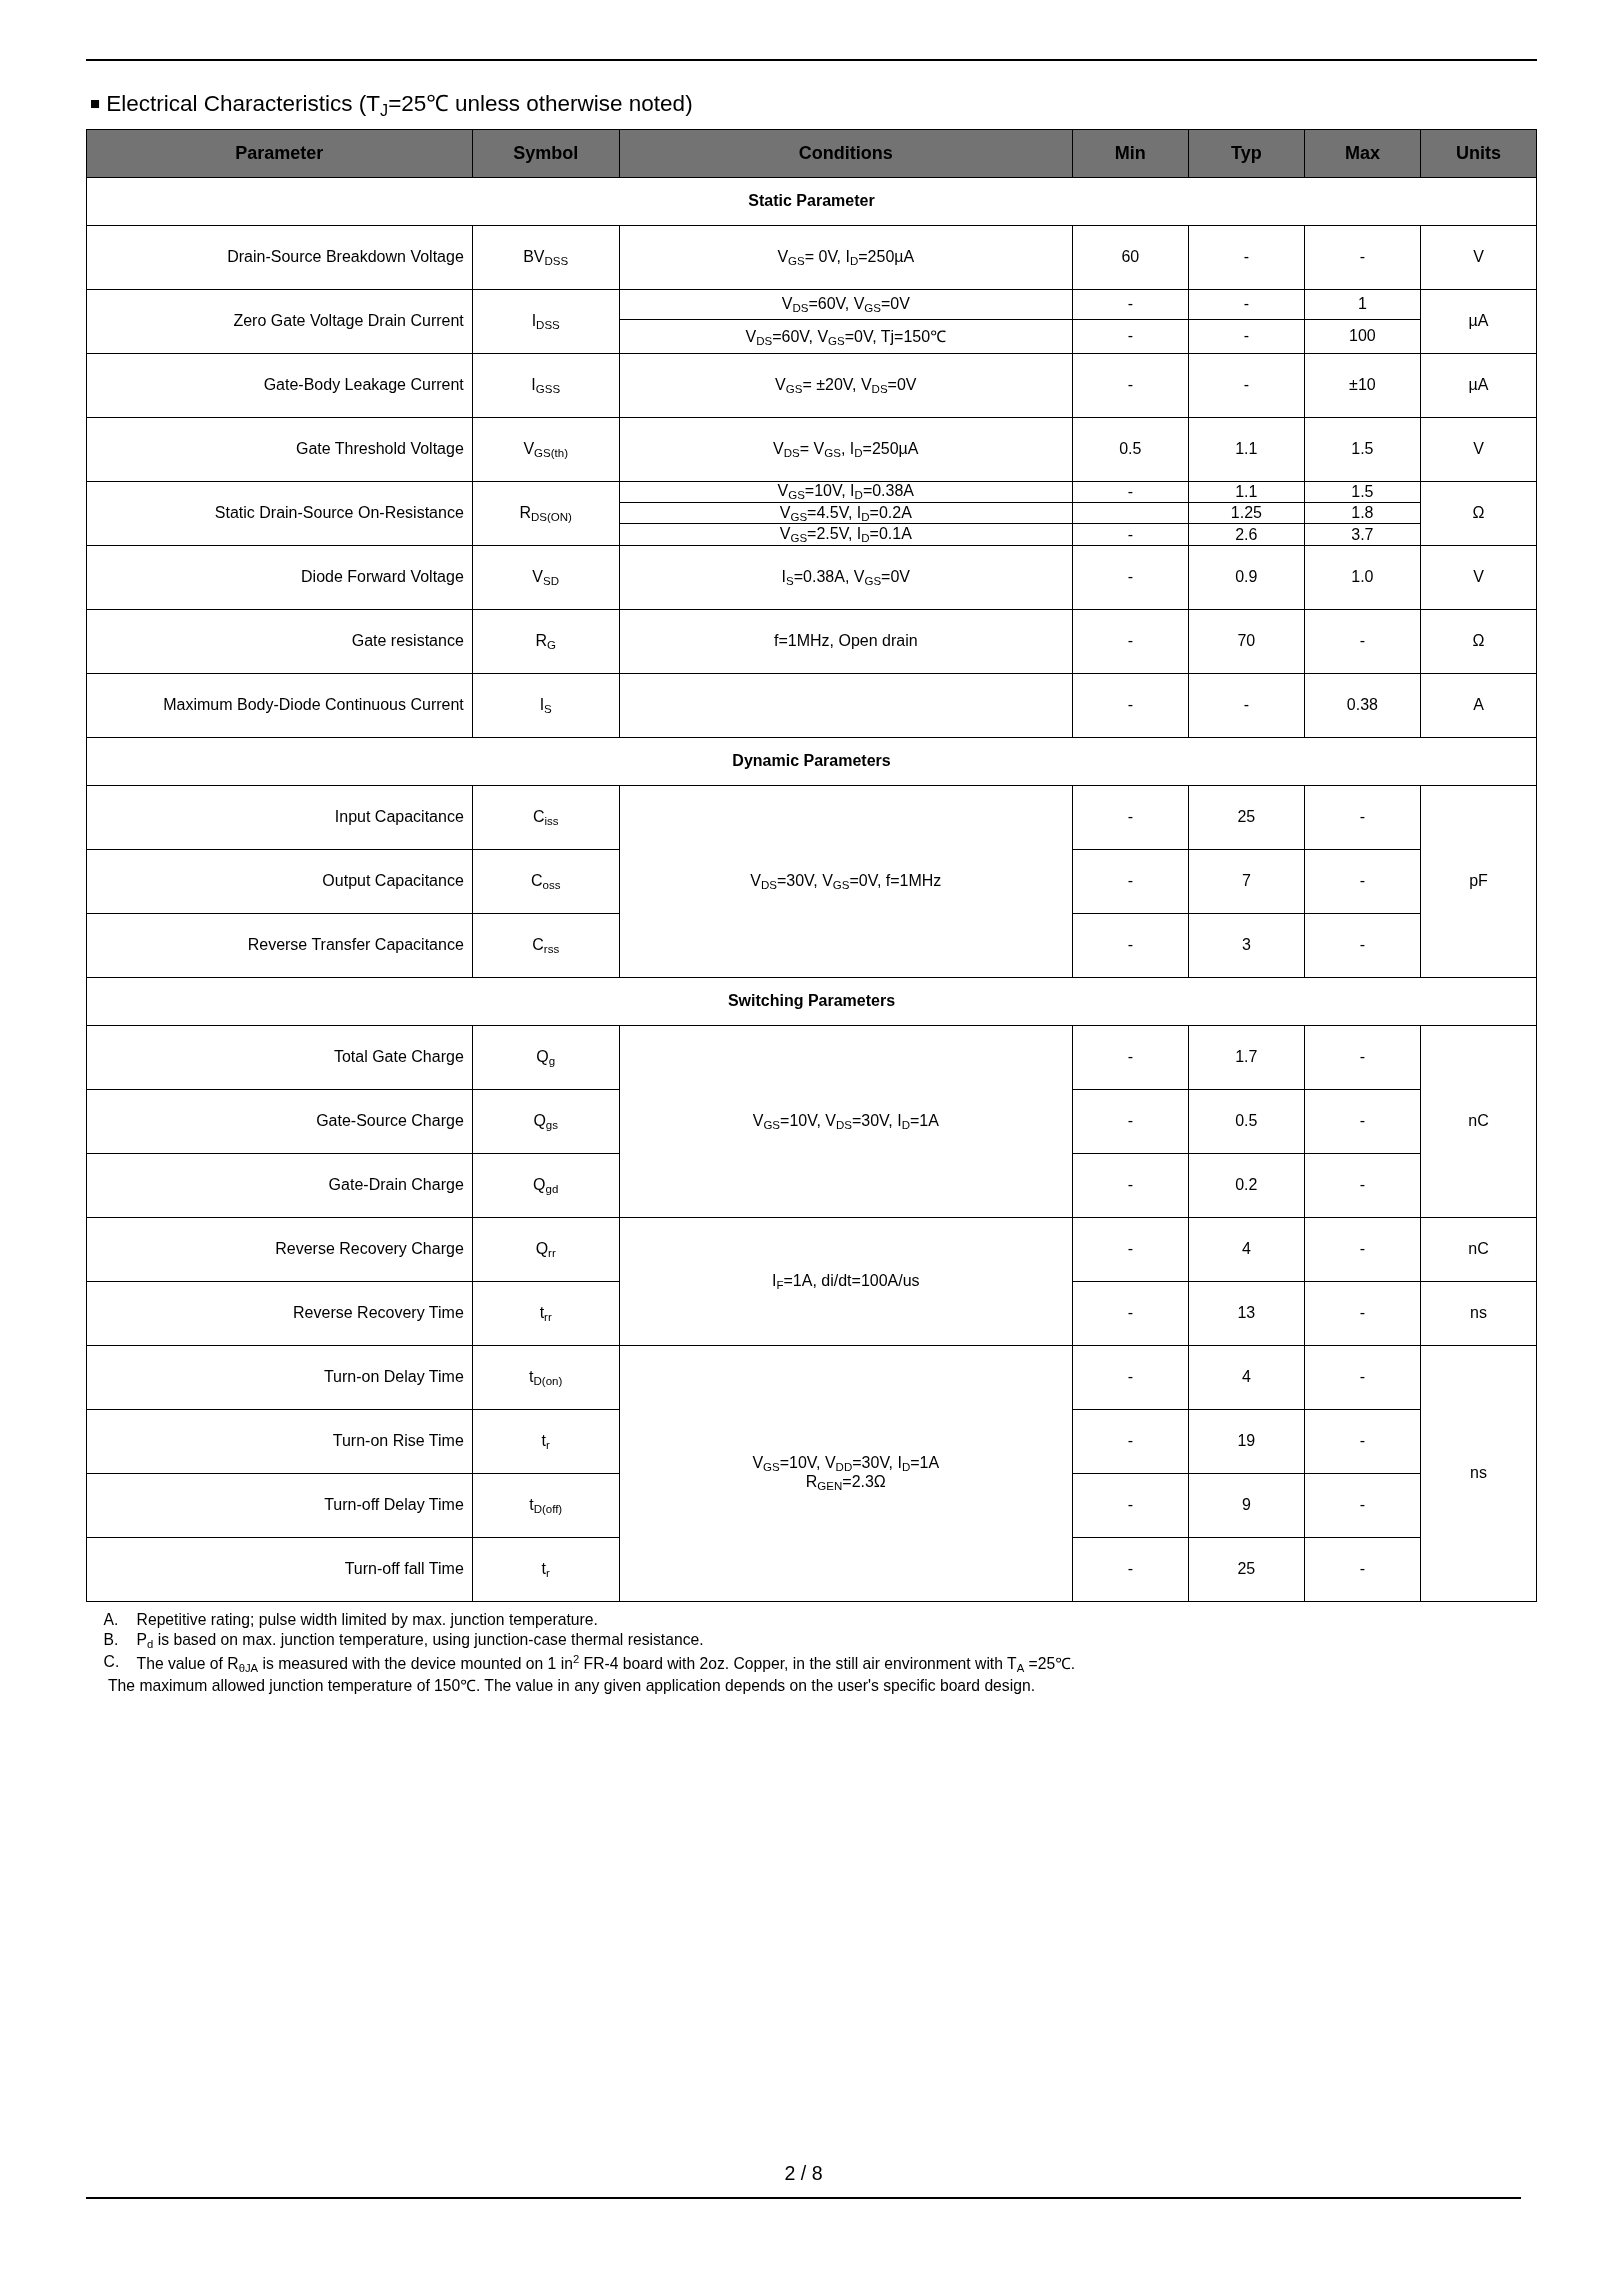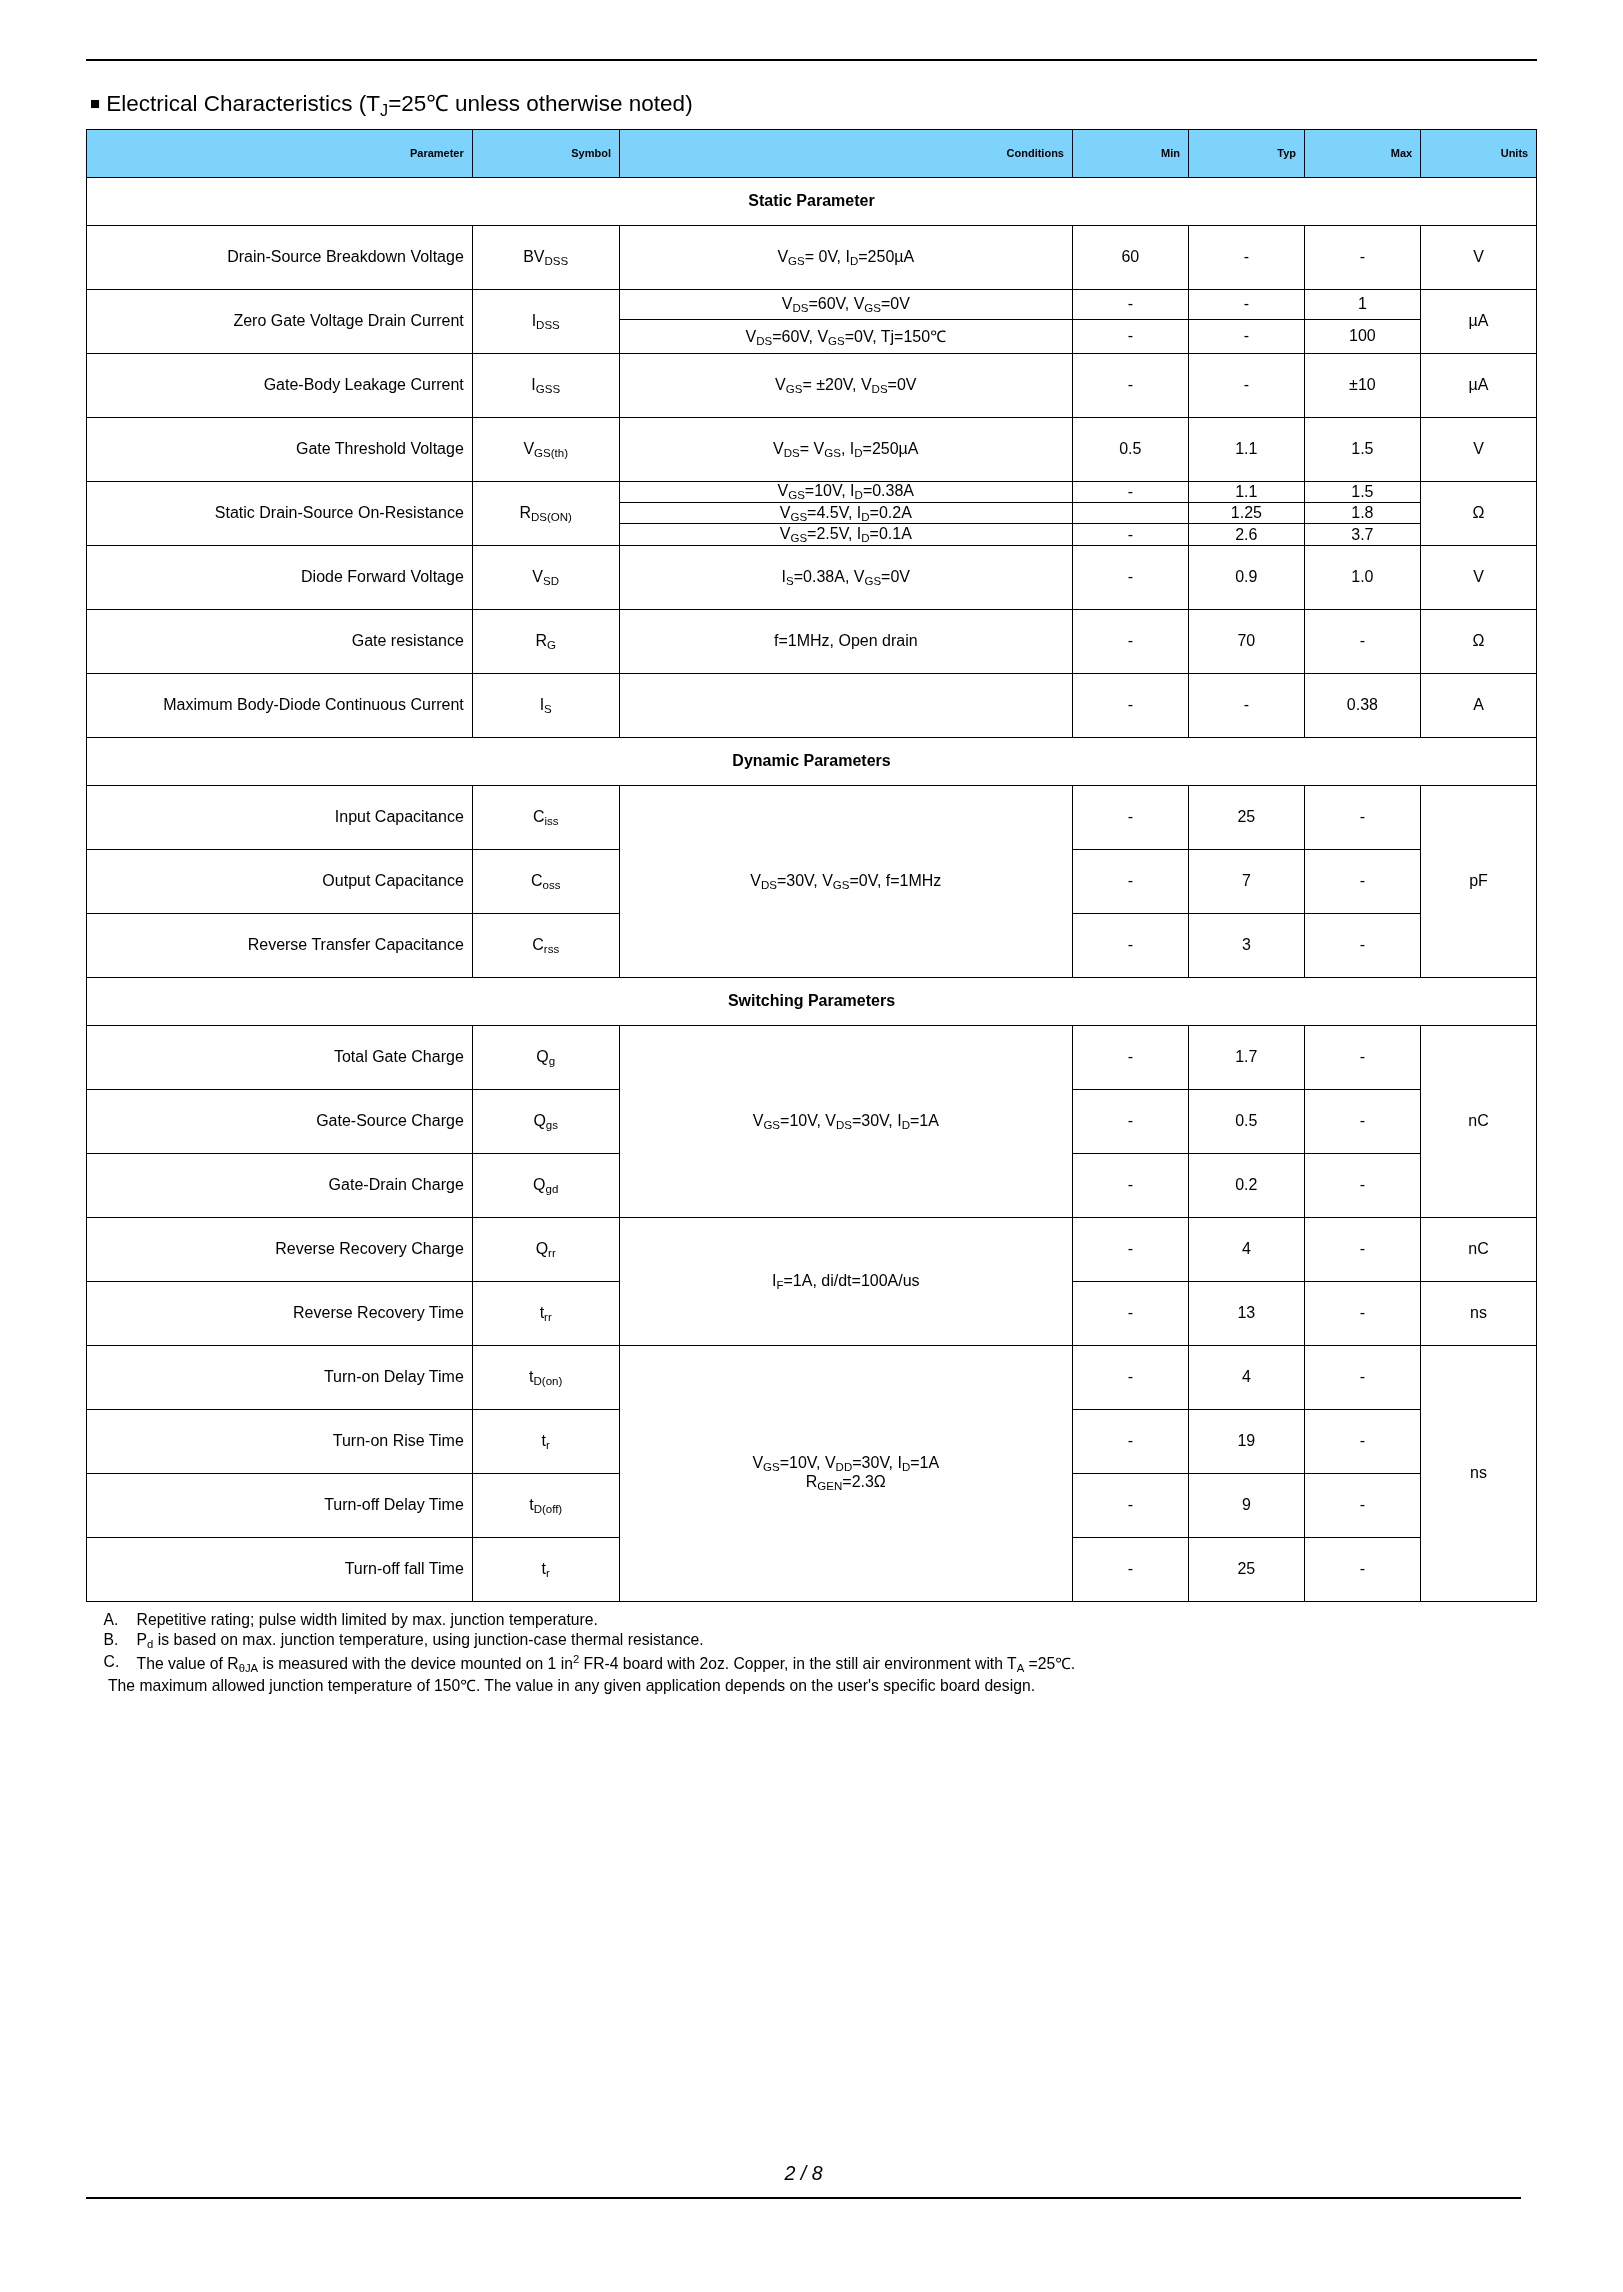--- a/index.html
+++ b/index.html
@@ -54,25 +54,25 @@
     width: 100%;
     table-layout: fixed;
   }
   table.spec th, table.spec td {
     border: 1px solid #000;
     font-size: 16px;
     padding: 0 7.8px;
     vertical-align: middle;
   }
   table.spec thead th {
-    background: #7dd3fc;
-    text-align: right;
+    background: #737373;
+    text-align: center;
     font-weight: bold;
     height: 47px;
-    font-size: 11px;
+    font-size: 18px;
   }
   td.param {
     text-align: right;
     padding-left: 13.7px;
     height: 63px;
   }
   td.sym, td.cond, td.num, td.unit {
     text-align: center;
   }
   td.group {
@@ -99,21 +99,20 @@
     flex: 1;
   }
   .notes .cont {
     margin-left: 22px;
   }
   .footer {
     position: absolute;
     left: 86px;
     right: 102px;
     bottom: 94px;
-    font-style: italic;
   }
   .footer .pagenum {
     text-align: center;
     font-size: 19.6px;
     margin-bottom: 11.8px;
   }
   .footer .rule-bottom {
     border-bottom: 2px solid #000;
   }
 </style>

